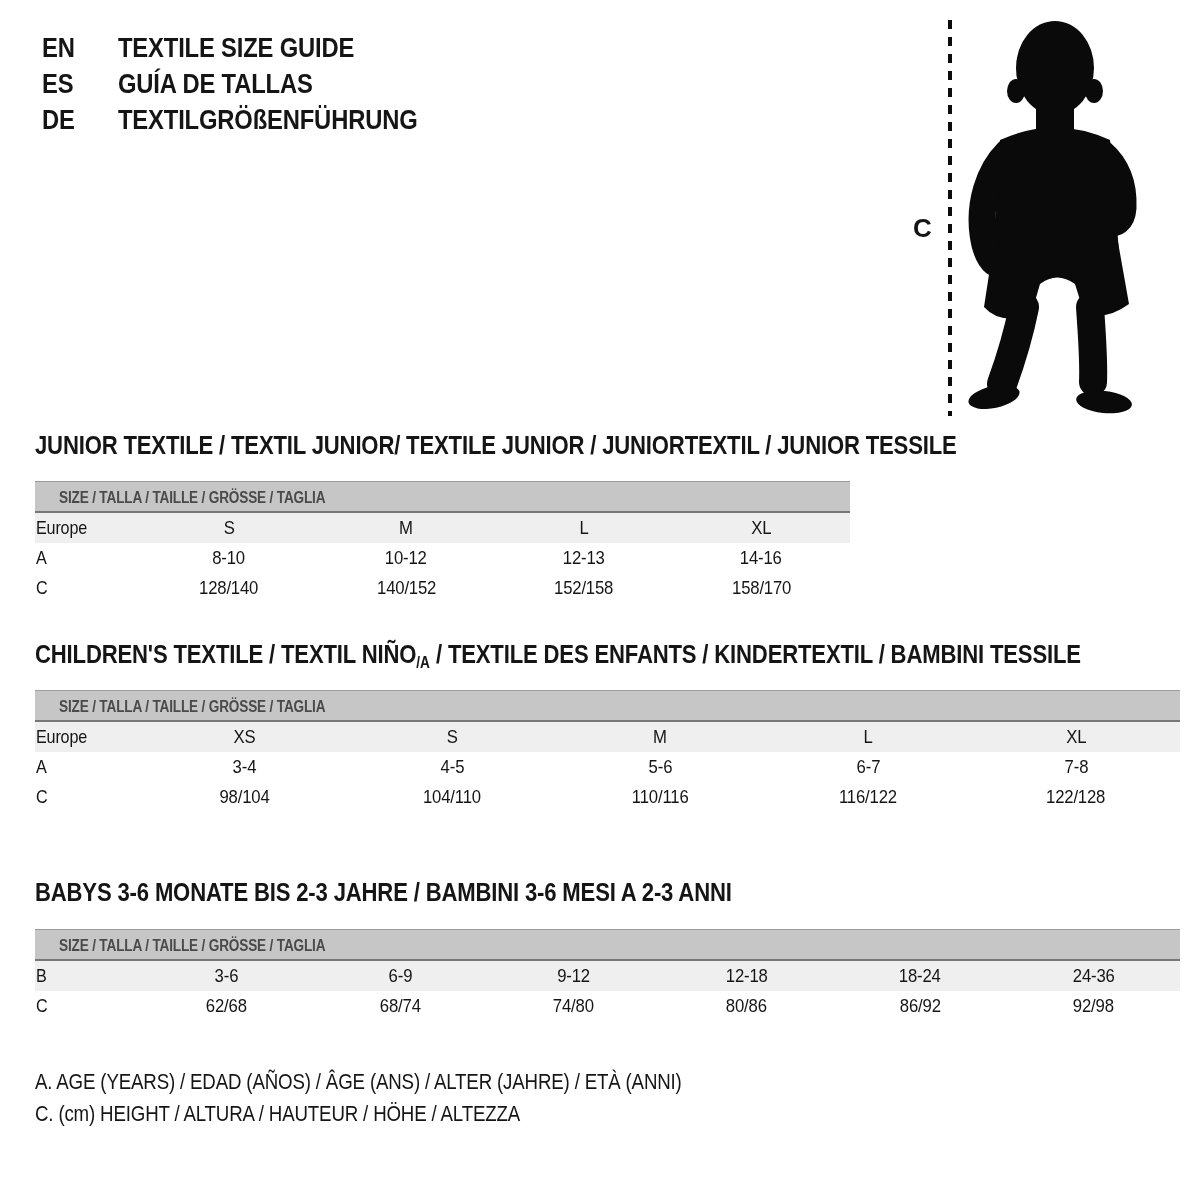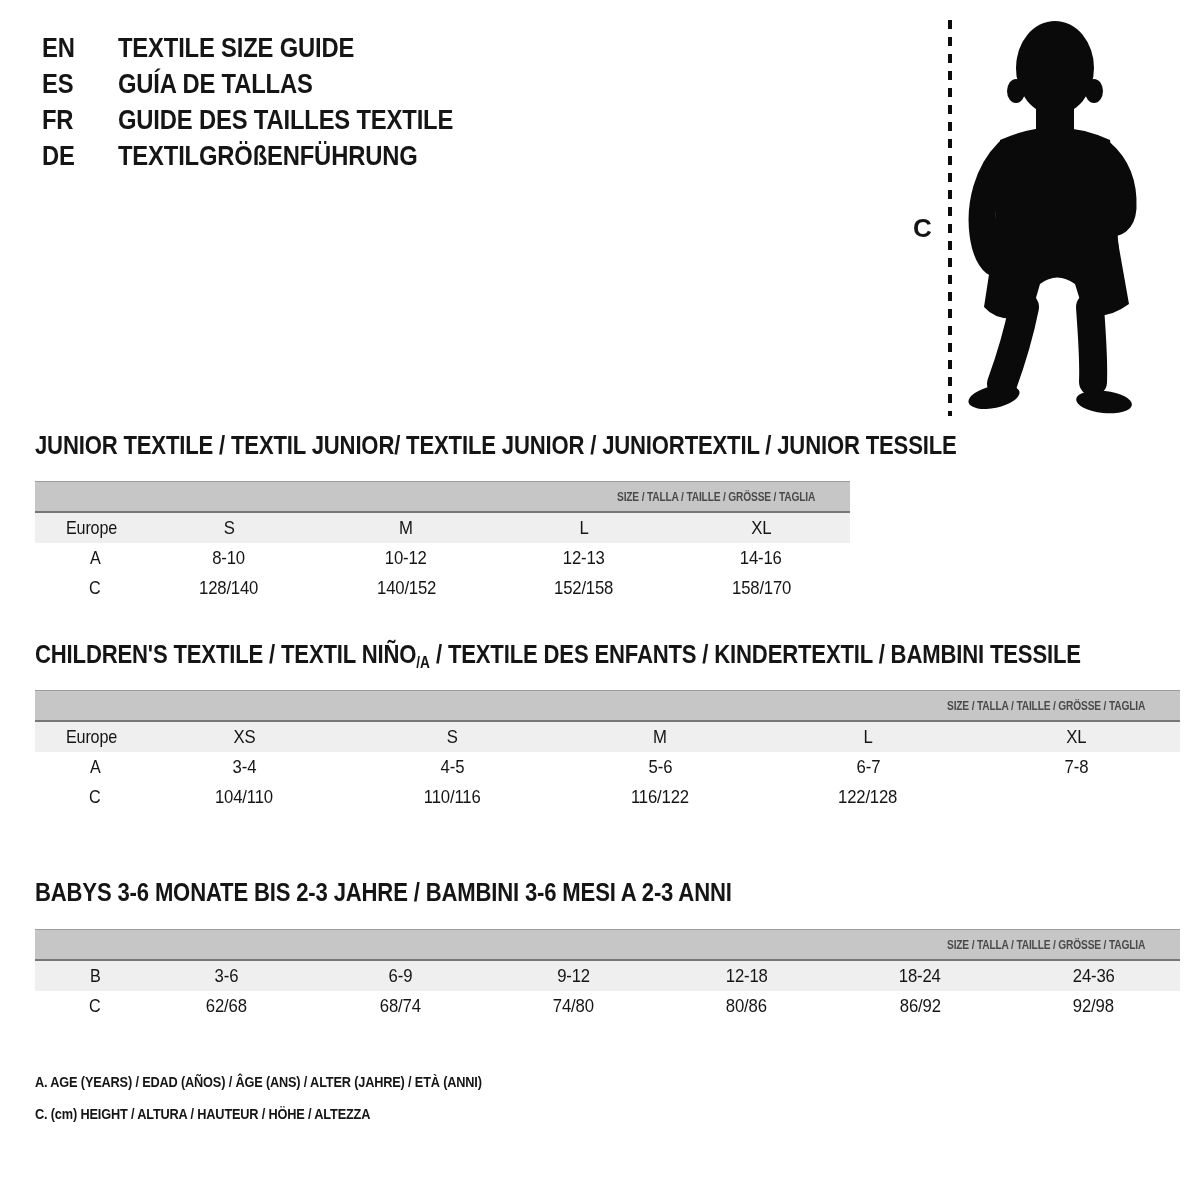--- a/index.html
+++ b/index.html
@@ -29,49 +29,45 @@
   .figure-label{position:absolute;left:8px;top:213px;font-size:26px;font-weight:bold;}
   .figure-svg{position:absolute;left:33px;top:12px;}
 
   
   .section-title{position:absolute;left:35px;font-size:26px;font-weight:bold;line-height:26px;}
   .sub-a{font-size:.62em;vertical-align:-0.28em;letter-spacing:0;}
 
   
   .size-table{position:absolute;left:35px;}
   .thead{height:32px;line-height:31px;background:var(--bar-bg);color:var(--bar-ink);
-         font-size:12px;font-weight:bold;padding-left:1px;
-         border-top:1px solid #9d9d9d;border-bottom:2px solid var(--rule);text-align:right;}
+         font-size:16px;font-weight:bold;padding-left:24px;
+         border-top:1px solid #9d9d9d;border-bottom:2px solid var(--rule);}
   .trow{display:grid;height:30px;line-height:30px;font-size:19px;}
   .trow:nth-of-type(2){background:var(--stripe);} 
   .tcell{overflow:visible;}
-  .tlabel{padding-left:17px;text-align:center;}
+  .tlabel{padding-left:1px;text-align:left;}
   .tval{text-align:center;}
 
   
   .notes{position:absolute;left:35px;top:1066px;}
-  .note-line{height:32px;line-height:32px;font-size:15px;font-weight:bold;}
+  .note-line{height:32px;line-height:32px;font-size:22px;font-weight:normal;}
 </style>
 </head>
 <body>
 
 <div class="page">
 
   <div class="lang-list">
     <div class="lang-row">
       <span class="cnd">EN</span>
       <span class="cnd">TEXTILE SIZE GUIDE</span>
     </div>
     <div class="lang-row">
       <span class="cnd">ES</span>
       <span class="cnd">GUÍA DE TALLAS</span>
-    </div>
-    <div class="lang-row">
-      <span class="cnd">FR</span>
-      <span class="cnd">GUIDE DES TAILLES TEXTILE</span>
     </div>
     <div class="lang-row">
       <span class="cnd">DE</span>
       <span class="cnd">TEXTILGRÖßENFÜHRUNG</span>
     </div>
   </div>
 
   <div class="figure">
     <div class="figure-label">C</div>
     <svg class="figure-svg" width="212" height="412" viewBox="0 0 212 412" xmlns="http://www.w3.org/2000/svg">
@@ -154,20 +150,21 @@
       <div class="trow" style="grid-template-columns: 105px repeat(5, 1fr);">
         <div class="tcell tlabel"><span class="cnd">A</span></div>
         <div class="tcell tval"><span class="cnd-c">3-4</span></div>
         <div class="tcell tval"><span class="cnd-c">4-5</span></div>
         <div class="tcell tval"><span class="cnd-c">5-6</span></div>
         <div class="tcell tval"><span class="cnd-c">6-7</span></div>
         <div class="tcell tval"><span class="cnd-c">7-8</span></div>
       </div>
       <div class="trow" style="grid-template-columns: 105px repeat(5, 1fr);">
         <div class="tcell tlabel"><span class="cnd">C</span></div>
+        <div class="tcell tval"><span class="cnd-c">98/104</span></div>
         <div class="tcell tval"><span class="cnd-c">104/110</span></div>
         <div class="tcell tval"><span class="cnd-c">110/116</span></div>
         <div class="tcell tval"><span class="cnd-c">116/122</span></div>
         <div class="tcell tval"><span class="cnd-c">122/128</span></div>
       </div>
     </div>
 
   <div class="section-title" style="top:879px">
     <span class="cnd">BABYS 3-6 MONATE BIS 2-3 JAHRE / BAMBINI 3-6 MESI A 2-3 ANNI</span>
   </div>

